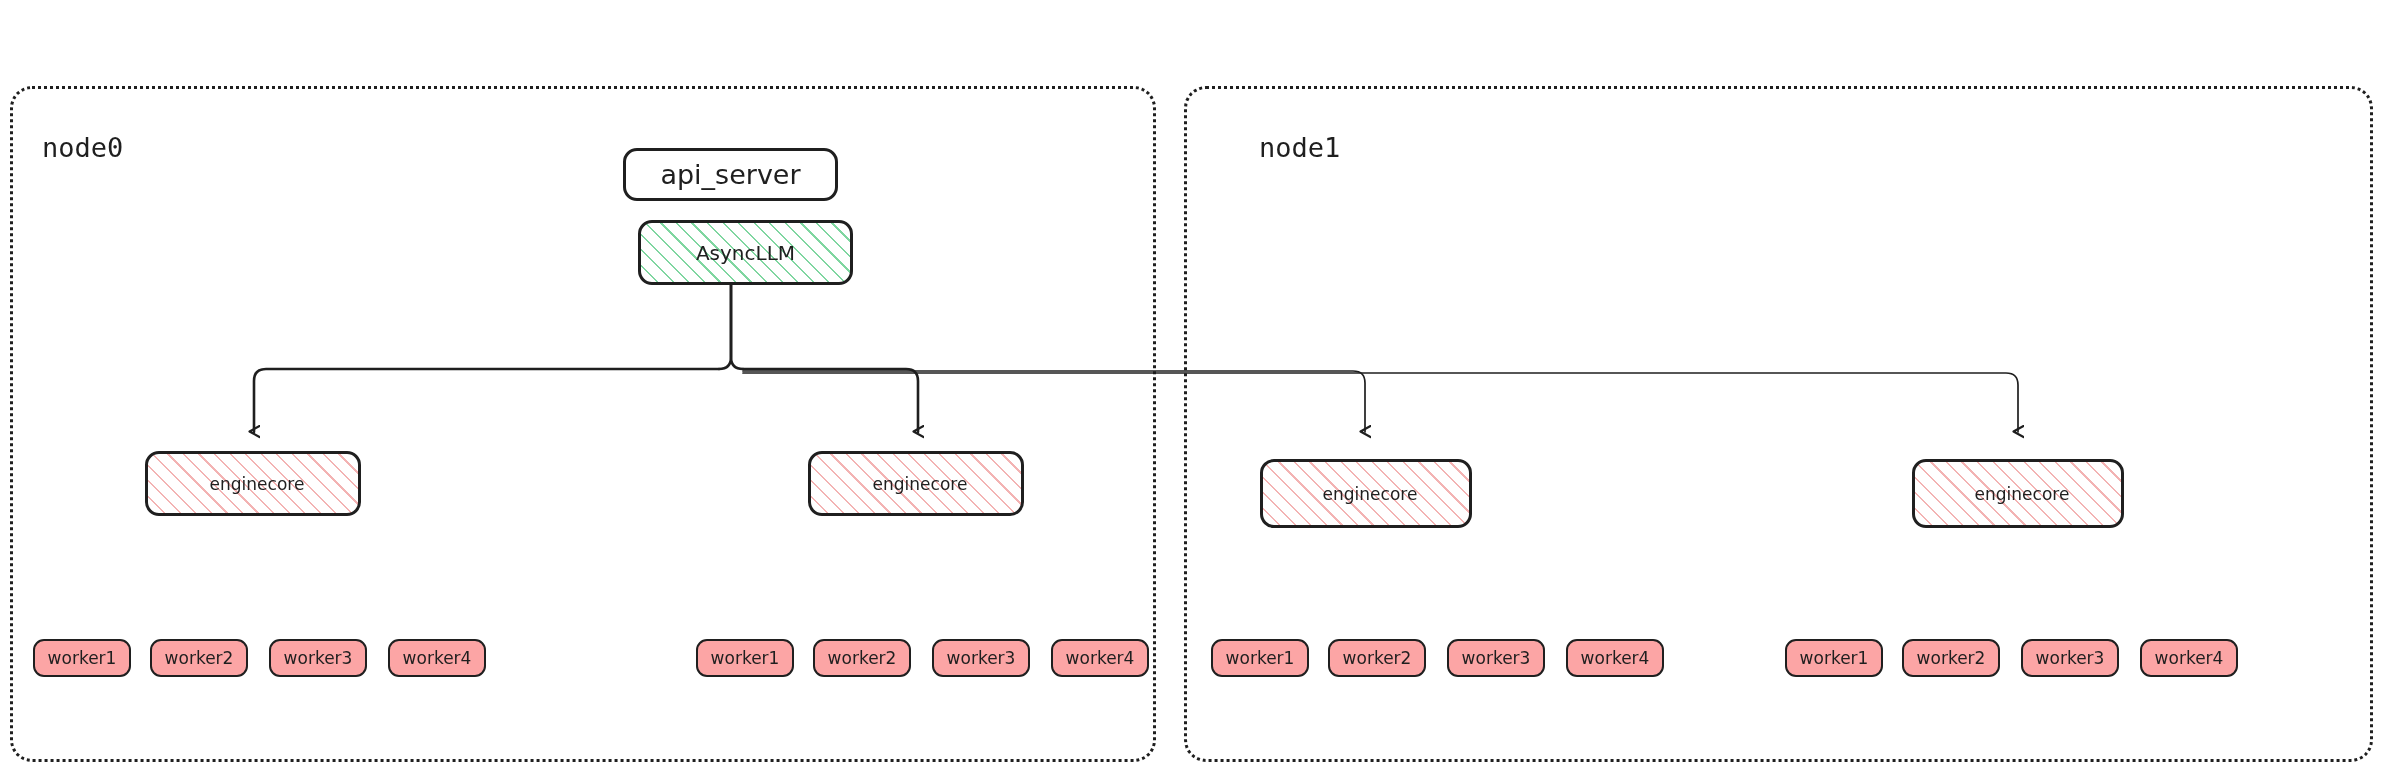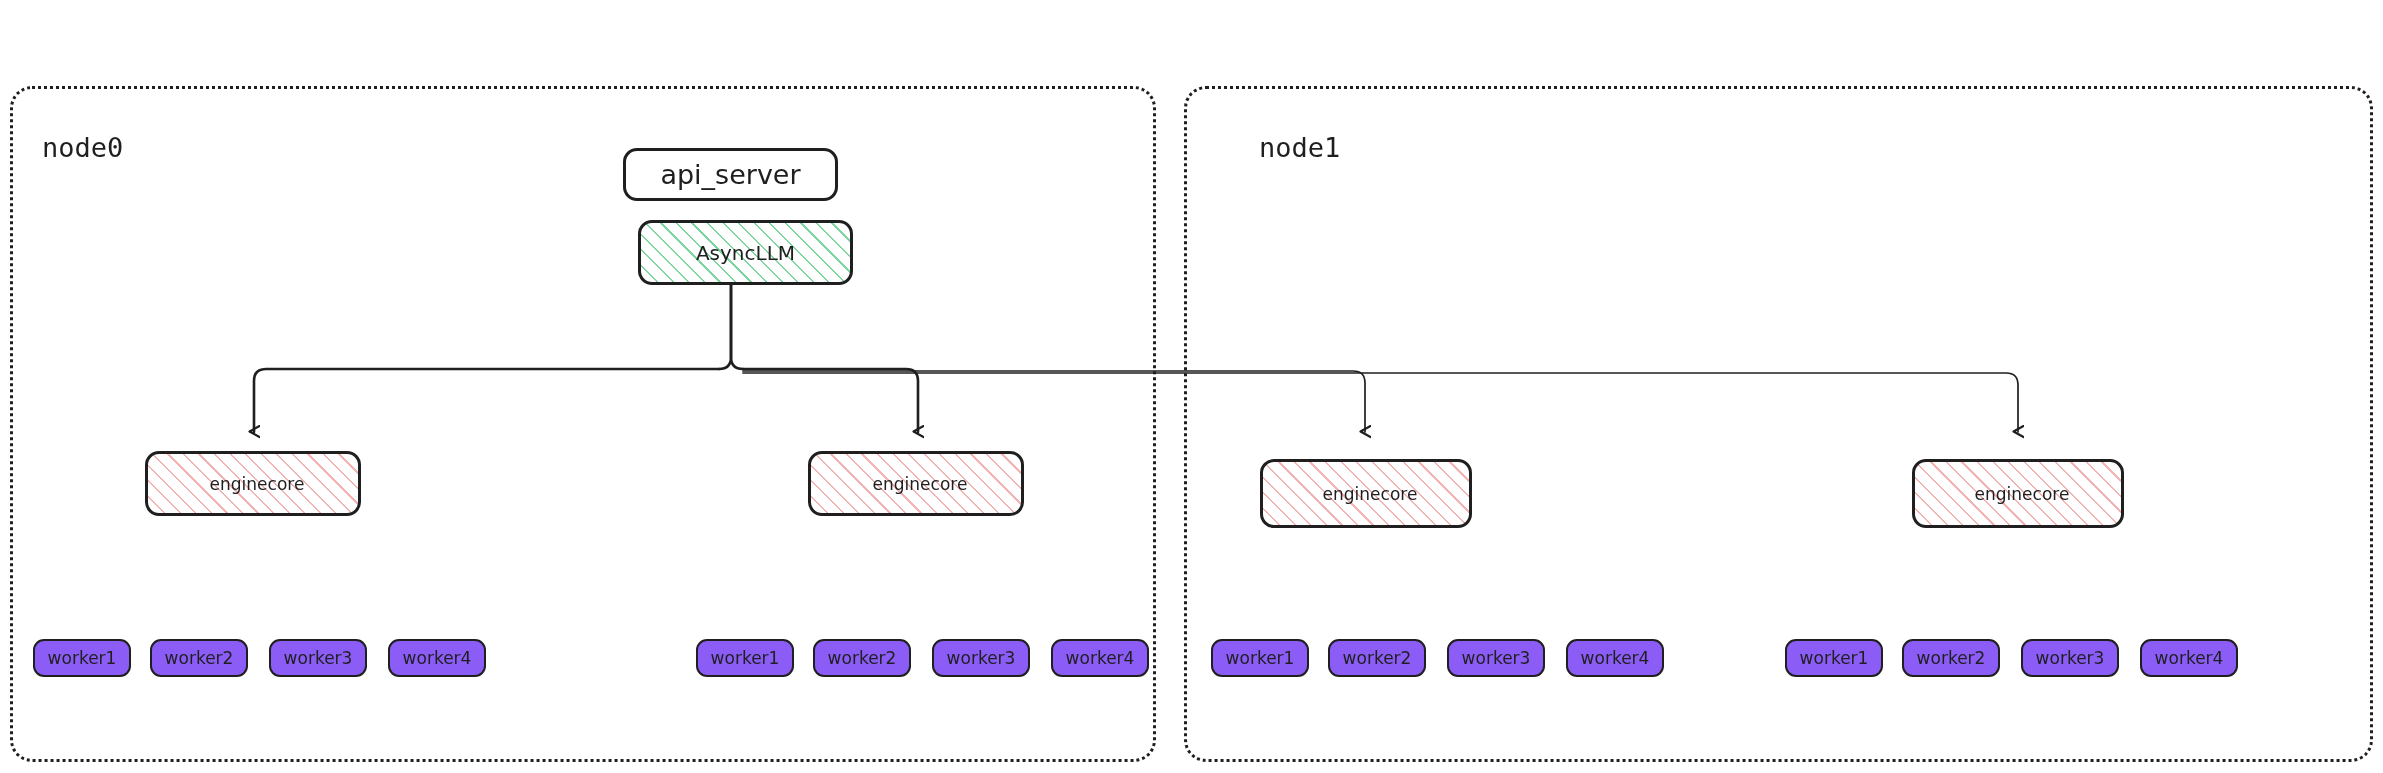--- a/index.html
+++ b/index.html
@@ -98,21 +98,21 @@
         #f3b3b3 1.6px,
         rgba(255,255,255,0) 1.6px,
         rgba(255,255,255,0) 11px);
     padding-left: 8px;
   }
 
   .node-worker {
     border-radius: 11px;
     border-width: 2.5px;
     font-size: 17px;
-    background: #8b5cf6;
+    background: #fca5a5;
   }
 
   .node-label {
     position: relative;
     z-index: 2;
   }
 </style>
 </head>
 <body>
 

